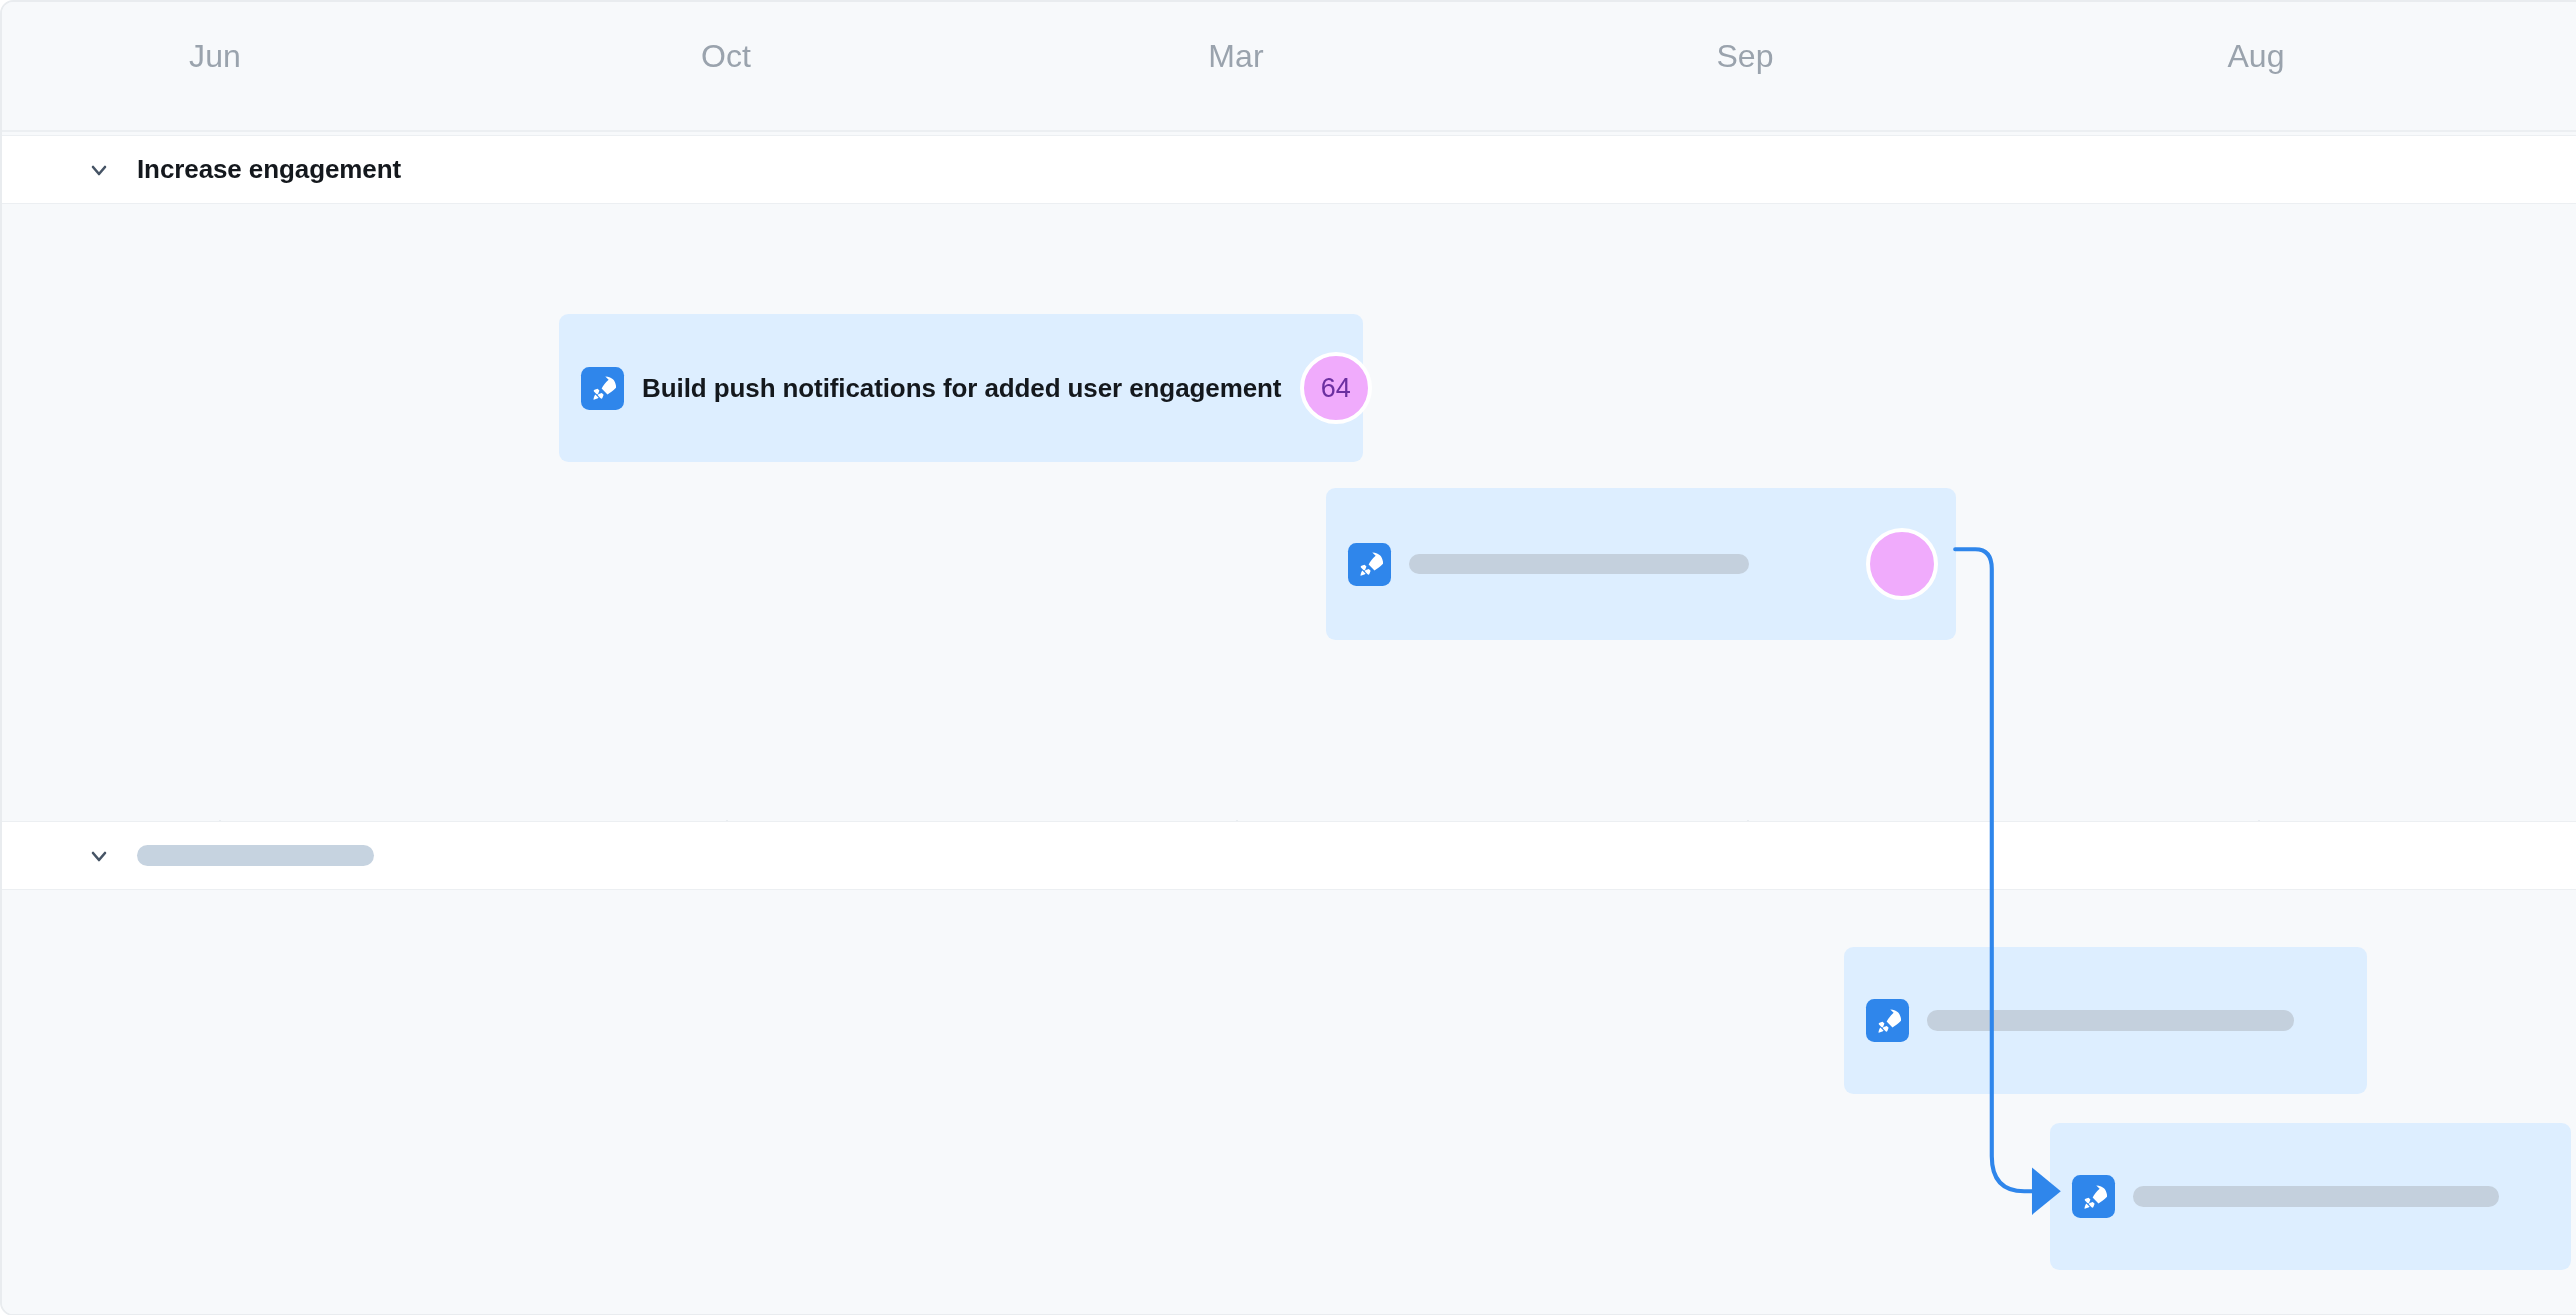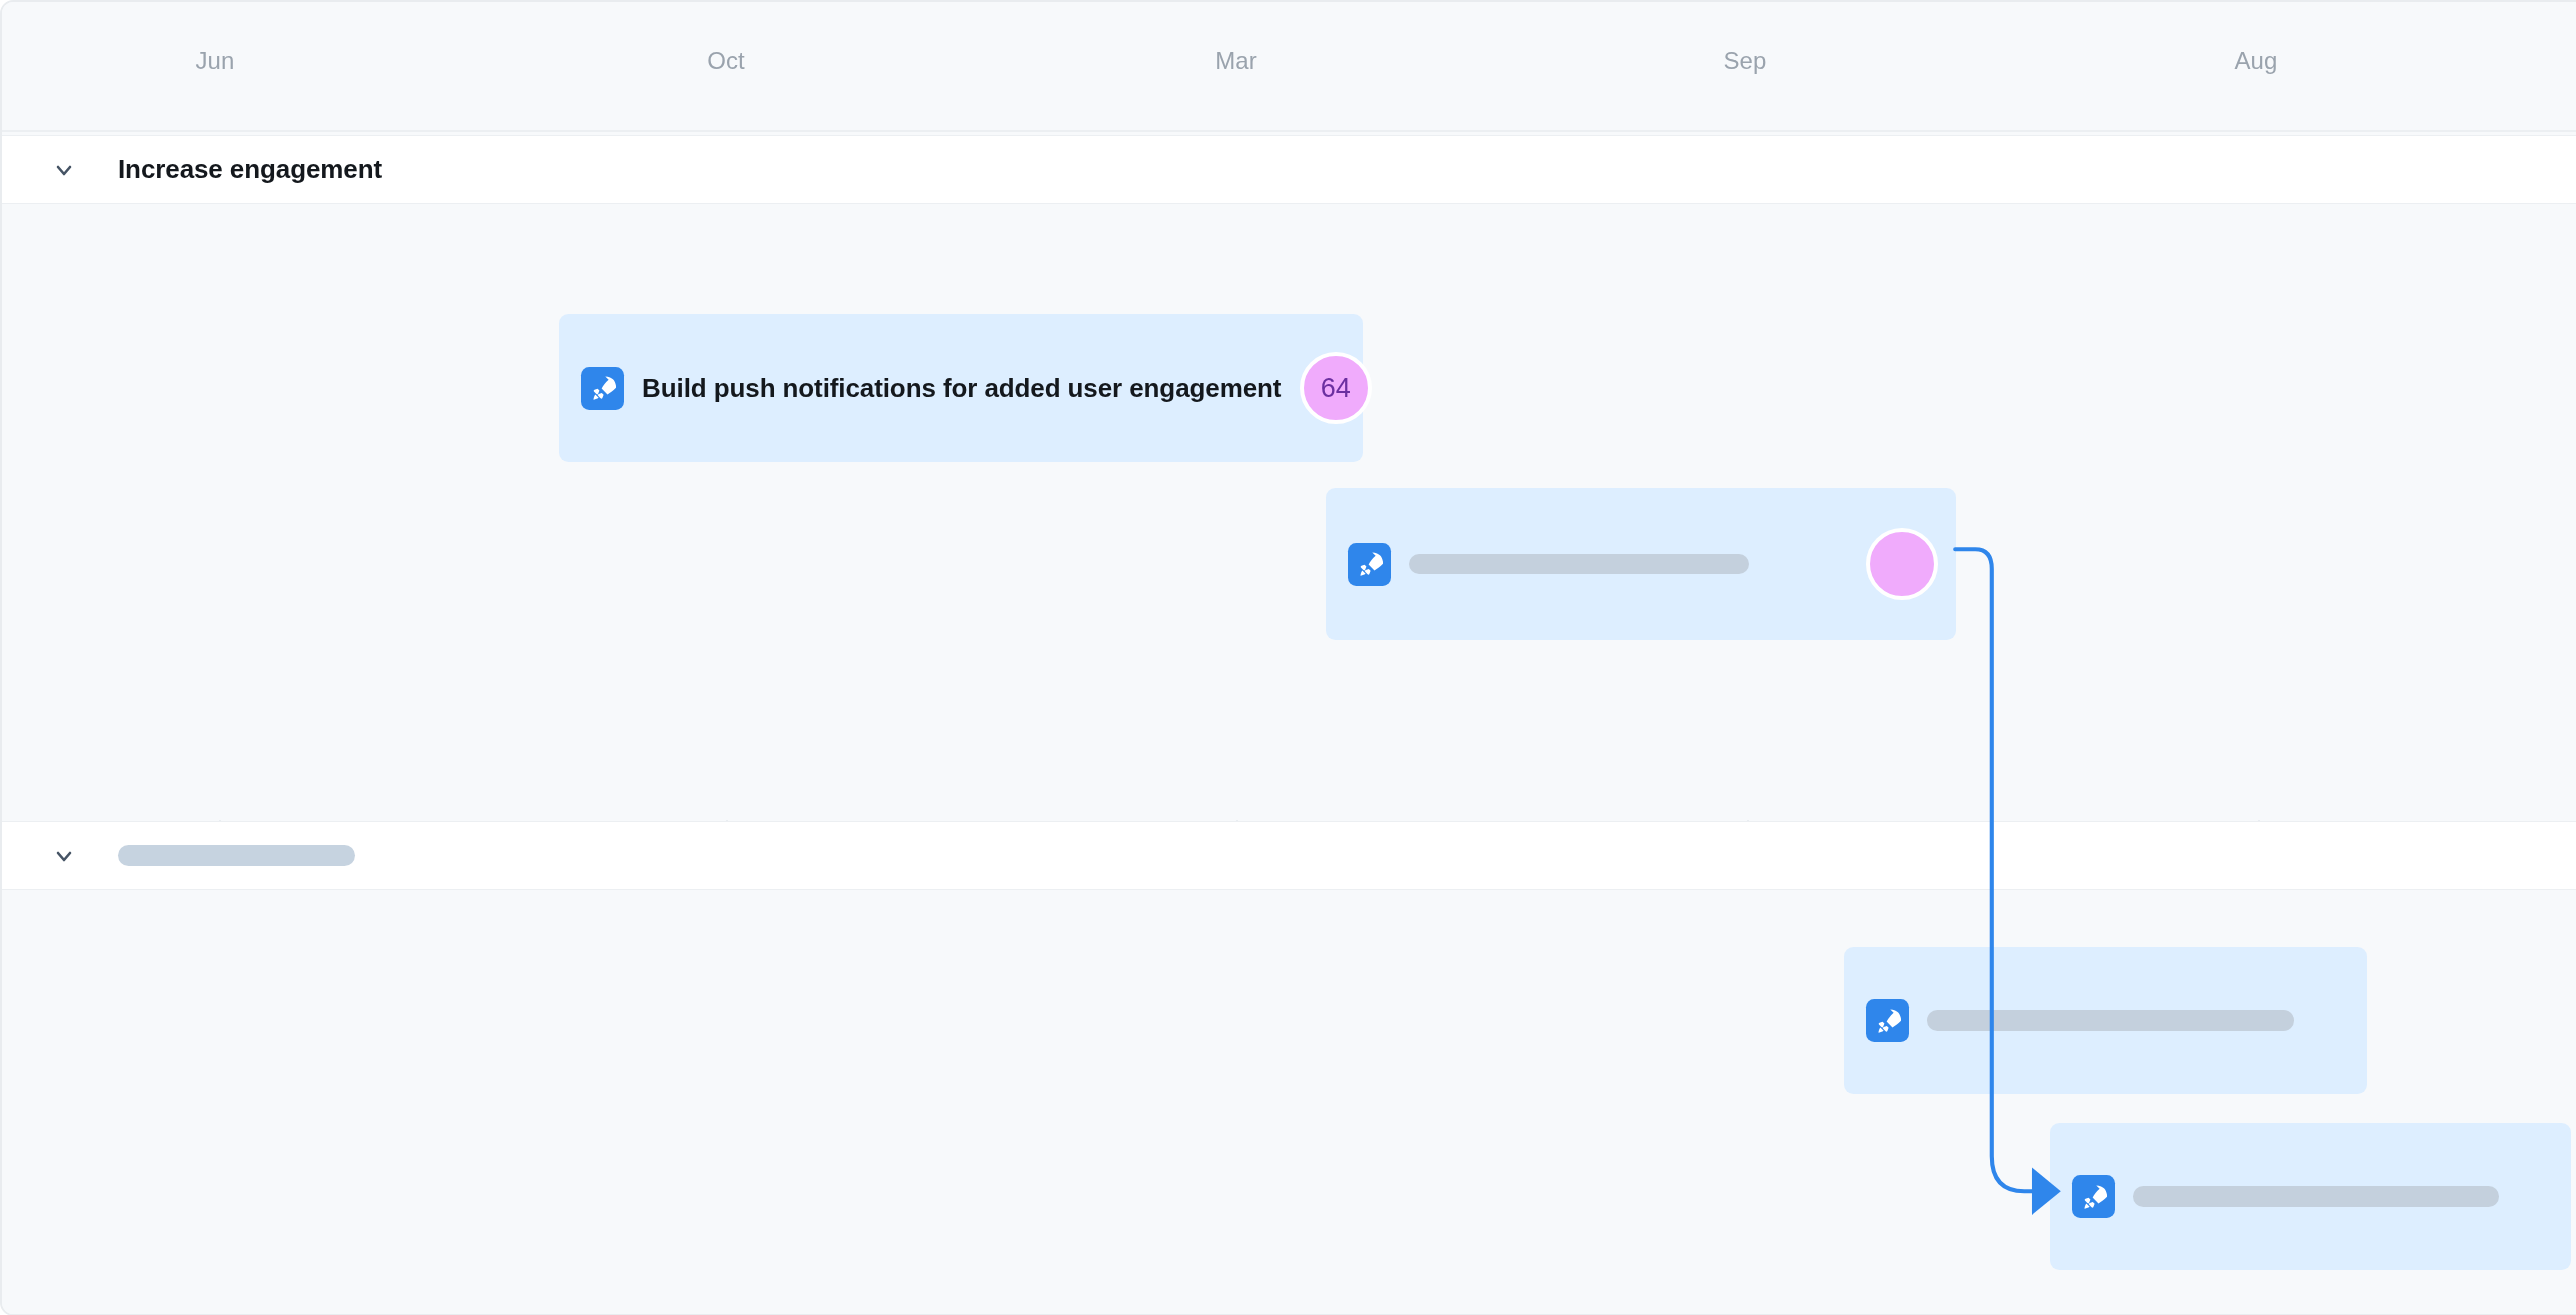--- a/index.html
+++ b/index.html
@@ -27,23 +27,23 @@
     position: absolute;
     left: 0; top: 0;
     width: 100%;
     height: 130px;
     background: #f7f9fb;
     border-bottom: 2.1px solid #eceff2;
     z-index: 4;
   }
   .month-label {
     position: absolute;
-    top: 45px;
+    top: 36px;
     transform: translateX(-50%);
-    font-size: 24px;
+    font-size: 32px;
     font-weight: 400;
     color: #9aa3ad;
     letter-spacing: 0.1px;
     white-space: nowrap;
   }
 
   
   .gridline {
     position: absolute;
     top: 130px;
@@ -67,22 +67,22 @@
     border-bottom: 1.5px solid #eceff2;
   }
 
   
   .group-inner {
     position: absolute;
     left: 0; top: 0;
     height: 100%;
     display: flex;
     align-items: center;
-    padding-left: 50px;
-    gap: 42px;
+    padding-left: 85px;
+    gap: 26px;
   }
   .chevron-icon {
     width: 24px; height: 24px;
     display: block;
     flex: 0 0 auto;
   }
   .group-title {
     font-size: 26px;
     font-weight: 700;
     color: #14181d;

